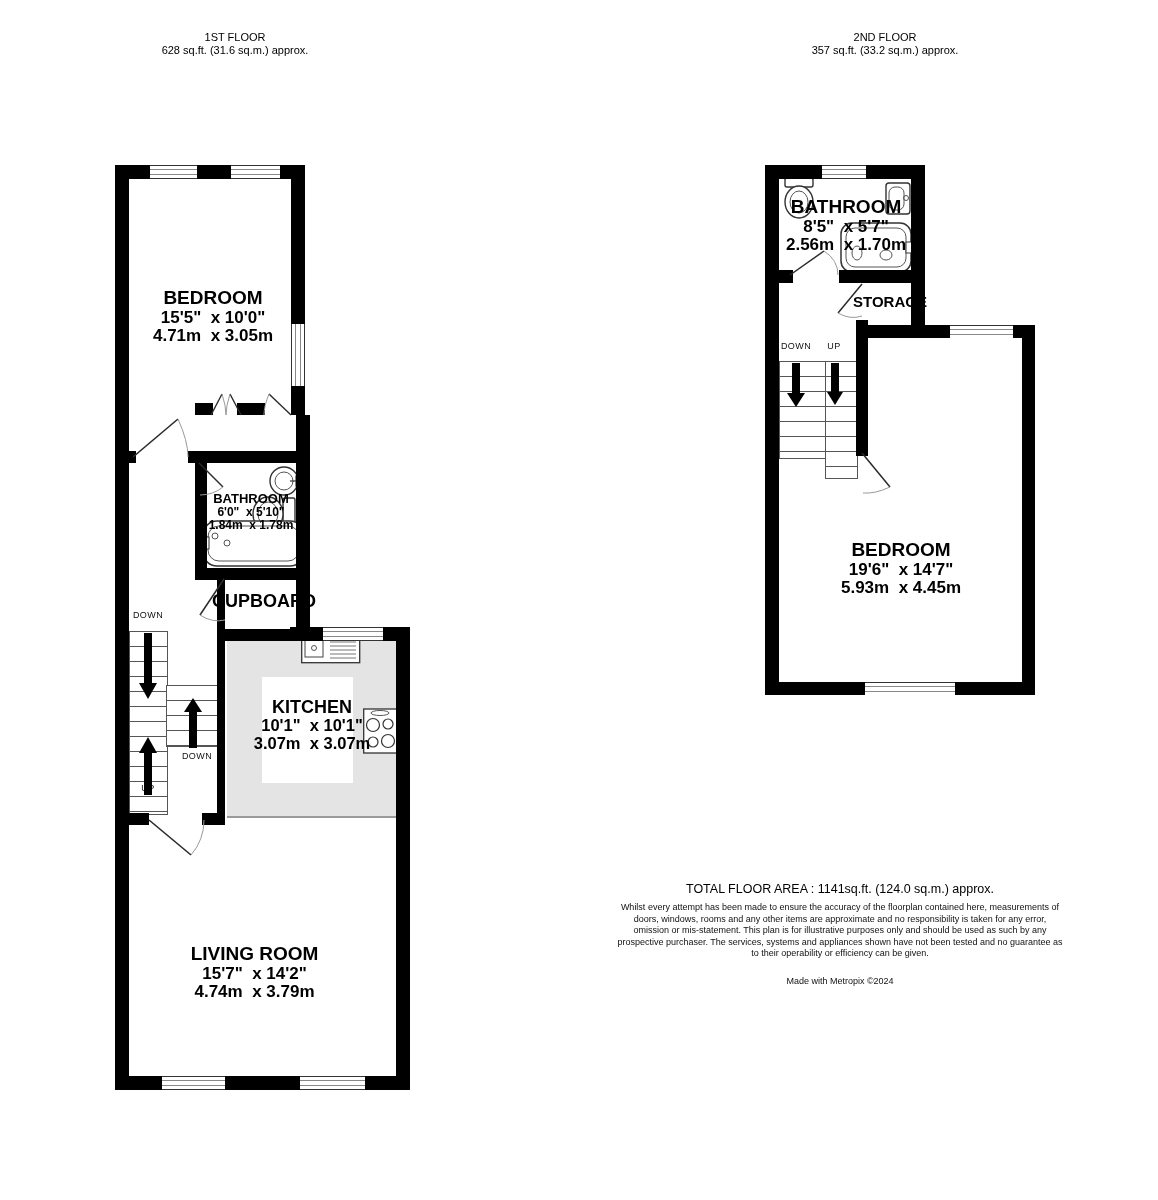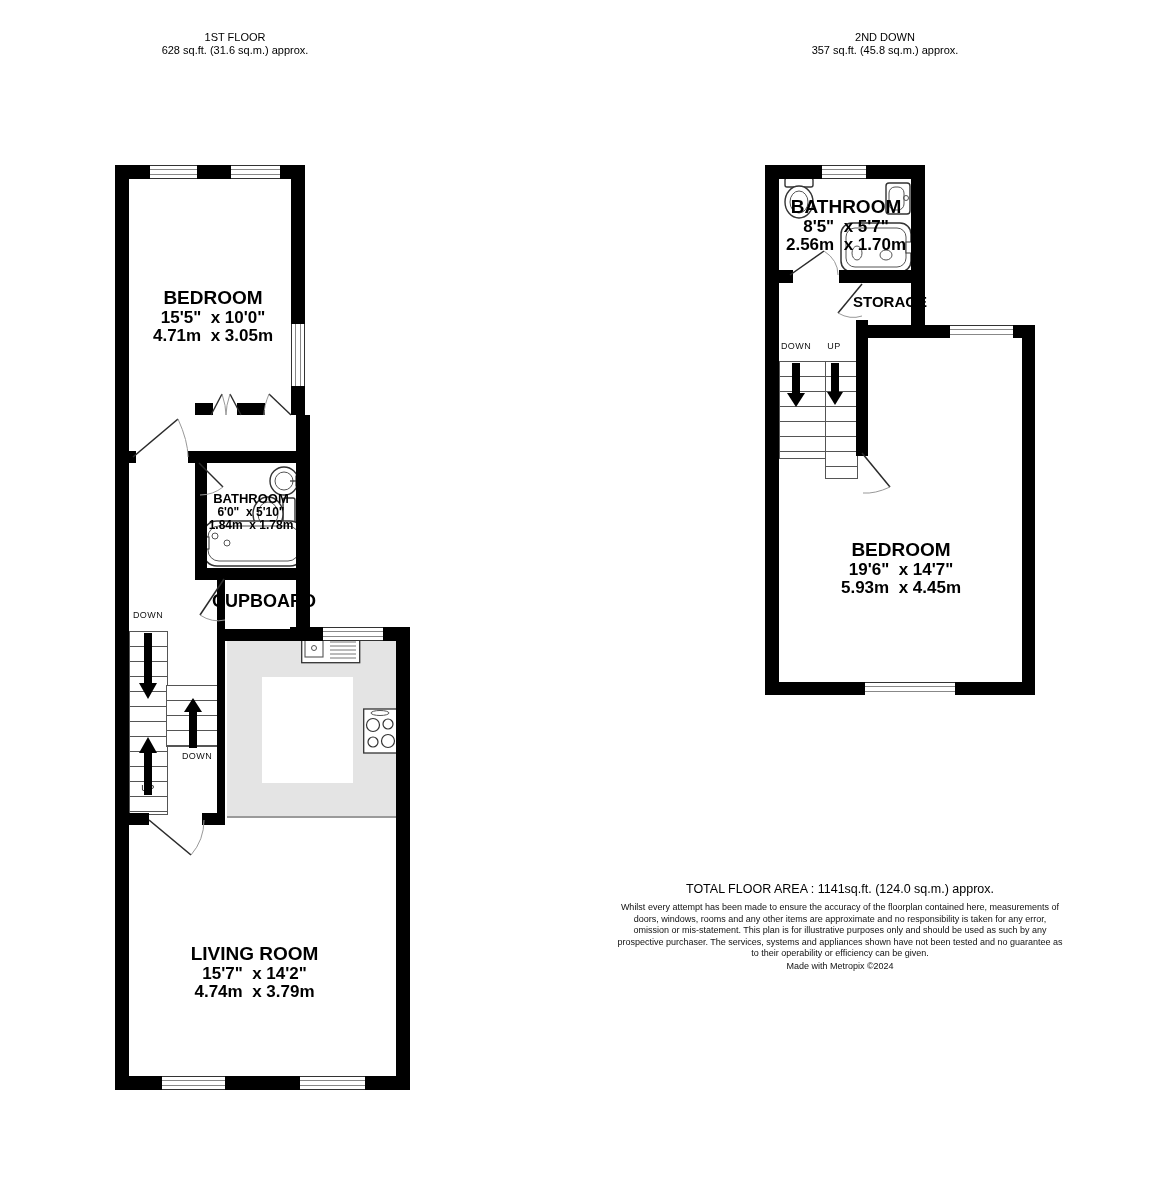--- a/index.html
+++ b/index.html
@@ -23,34 +23,34 @@
   .single{font-size:18px;}
   .storage{font-size:15px;}
   .slbl{position:absolute;z-index:4;font-size:9px;font-weight:normal;letter-spacing:.4px;text-align:center;color:#111;}
   .ftitle{position:absolute;z-index:4;text-align:center;font-size:11px;line-height:13px;color:#000;}
   .door{position:absolute;z-index:7;}
   .fix{position:absolute;z-index:3;}
   .arr{position:absolute;z-index:8;}
   .footer{position:absolute;left:600px;top:882px;width:480px;text-align:center;z-index:4;}
   .total{font-size:12.5px;margin-bottom:6px;}
   .discl{font-size:9px;line-height:11.5px;color:#111;}
-  .credit{font-size:9px;line-height:11.5px;color:#111;margin-top:1px;}
+  .credit{font-size:9px;line-height:11.5px;color:#111;margin-top:16px;}
 </style>
 </head>
 <body>
 
 <div class="canvas">
 
   <div class="ftitle" style="left:85px;top:31px;width:300px;">
     <div>1ST FLOOR</div>
     <div>628 sq.ft. (31.6 sq.m.) approx.</div>
   </div>
   <div class="ftitle" style="left:735px;top:31px;width:300px;">
-    <div>2ND DOWN</div>
-    <div>357 sq.ft. (45.8 sq.m.) approx.</div>
+    <div>2ND FLOOR</div>
+    <div>357 sq.ft. (33.2 sq.m.) approx.</div>
   </div>
 
   <div class="gray" style="left:227px;top:641px;width:169px;height:176px;"></div>
   <div class="whitebox" style="left:262px;top:677px;width:91px;height:106px;"></div>
   <div class="thinline" style="left:227px;top:816px;width:169px;height:2px;"></div>
 
   <div class="w" style="left:115px;top:165px;width:14px;height:925px;"></div>
   <div class="w" style="left:115px;top:165px;width:190px;height:14px;"></div>
   <div class="w" style="left:291px;top:179px;width:14px;height:145px;"></div>
   <div class="w" style="left:291px;top:386px;width:14px;height:29px;"></div>
@@ -168,20 +168,25 @@
     <div class="nm">BEDROOM</div>
     <div class="dm">15'5"  x 10'0"</div>
     <div class="dm">4.71m  x 3.05m</div>
   </div>
   <div class="lbl" style="left:195px;top:492px;width:112px;">
     <div class="nm-s">BATHROOM</div>
     <div class="dm-s">6'0"  x 5'10"</div>
     <div class="dm-s">1.84m  x 1.78m</div>
   </div>
   <div class="lbl single" style="left:212px;top:592px;width:110px;text-align:left;">CUPBOARD</div>
+  <div class="lbl" style="left:227px;top:698px;width:170px;">
+    <div class="nm-k">KITCHEN</div>
+    <div class="dm-k">10'1"  x 10'1"</div>
+    <div class="dm-k">3.07m  x 3.07m</div>
+  </div>
   <div class="lbl" style="left:122px;top:944px;width:265px;">
     <div class="nm">LIVING ROOM</div>
     <div class="dm">15'7"  x 14'2"</div>
     <div class="dm">4.74m  x 3.79m</div>
   </div>
 
   <div class="w" style="left:765px;top:165px;width:14px;height:530px;"></div>
   <div class="w" style="left:765px;top:165px;width:160px;height:14px;"></div>
   <div class="w" style="left:911px;top:165px;width:14px;height:172px;"></div>
   <div class="w" style="left:765px;top:270px;width:28px;height:13px;"></div>

